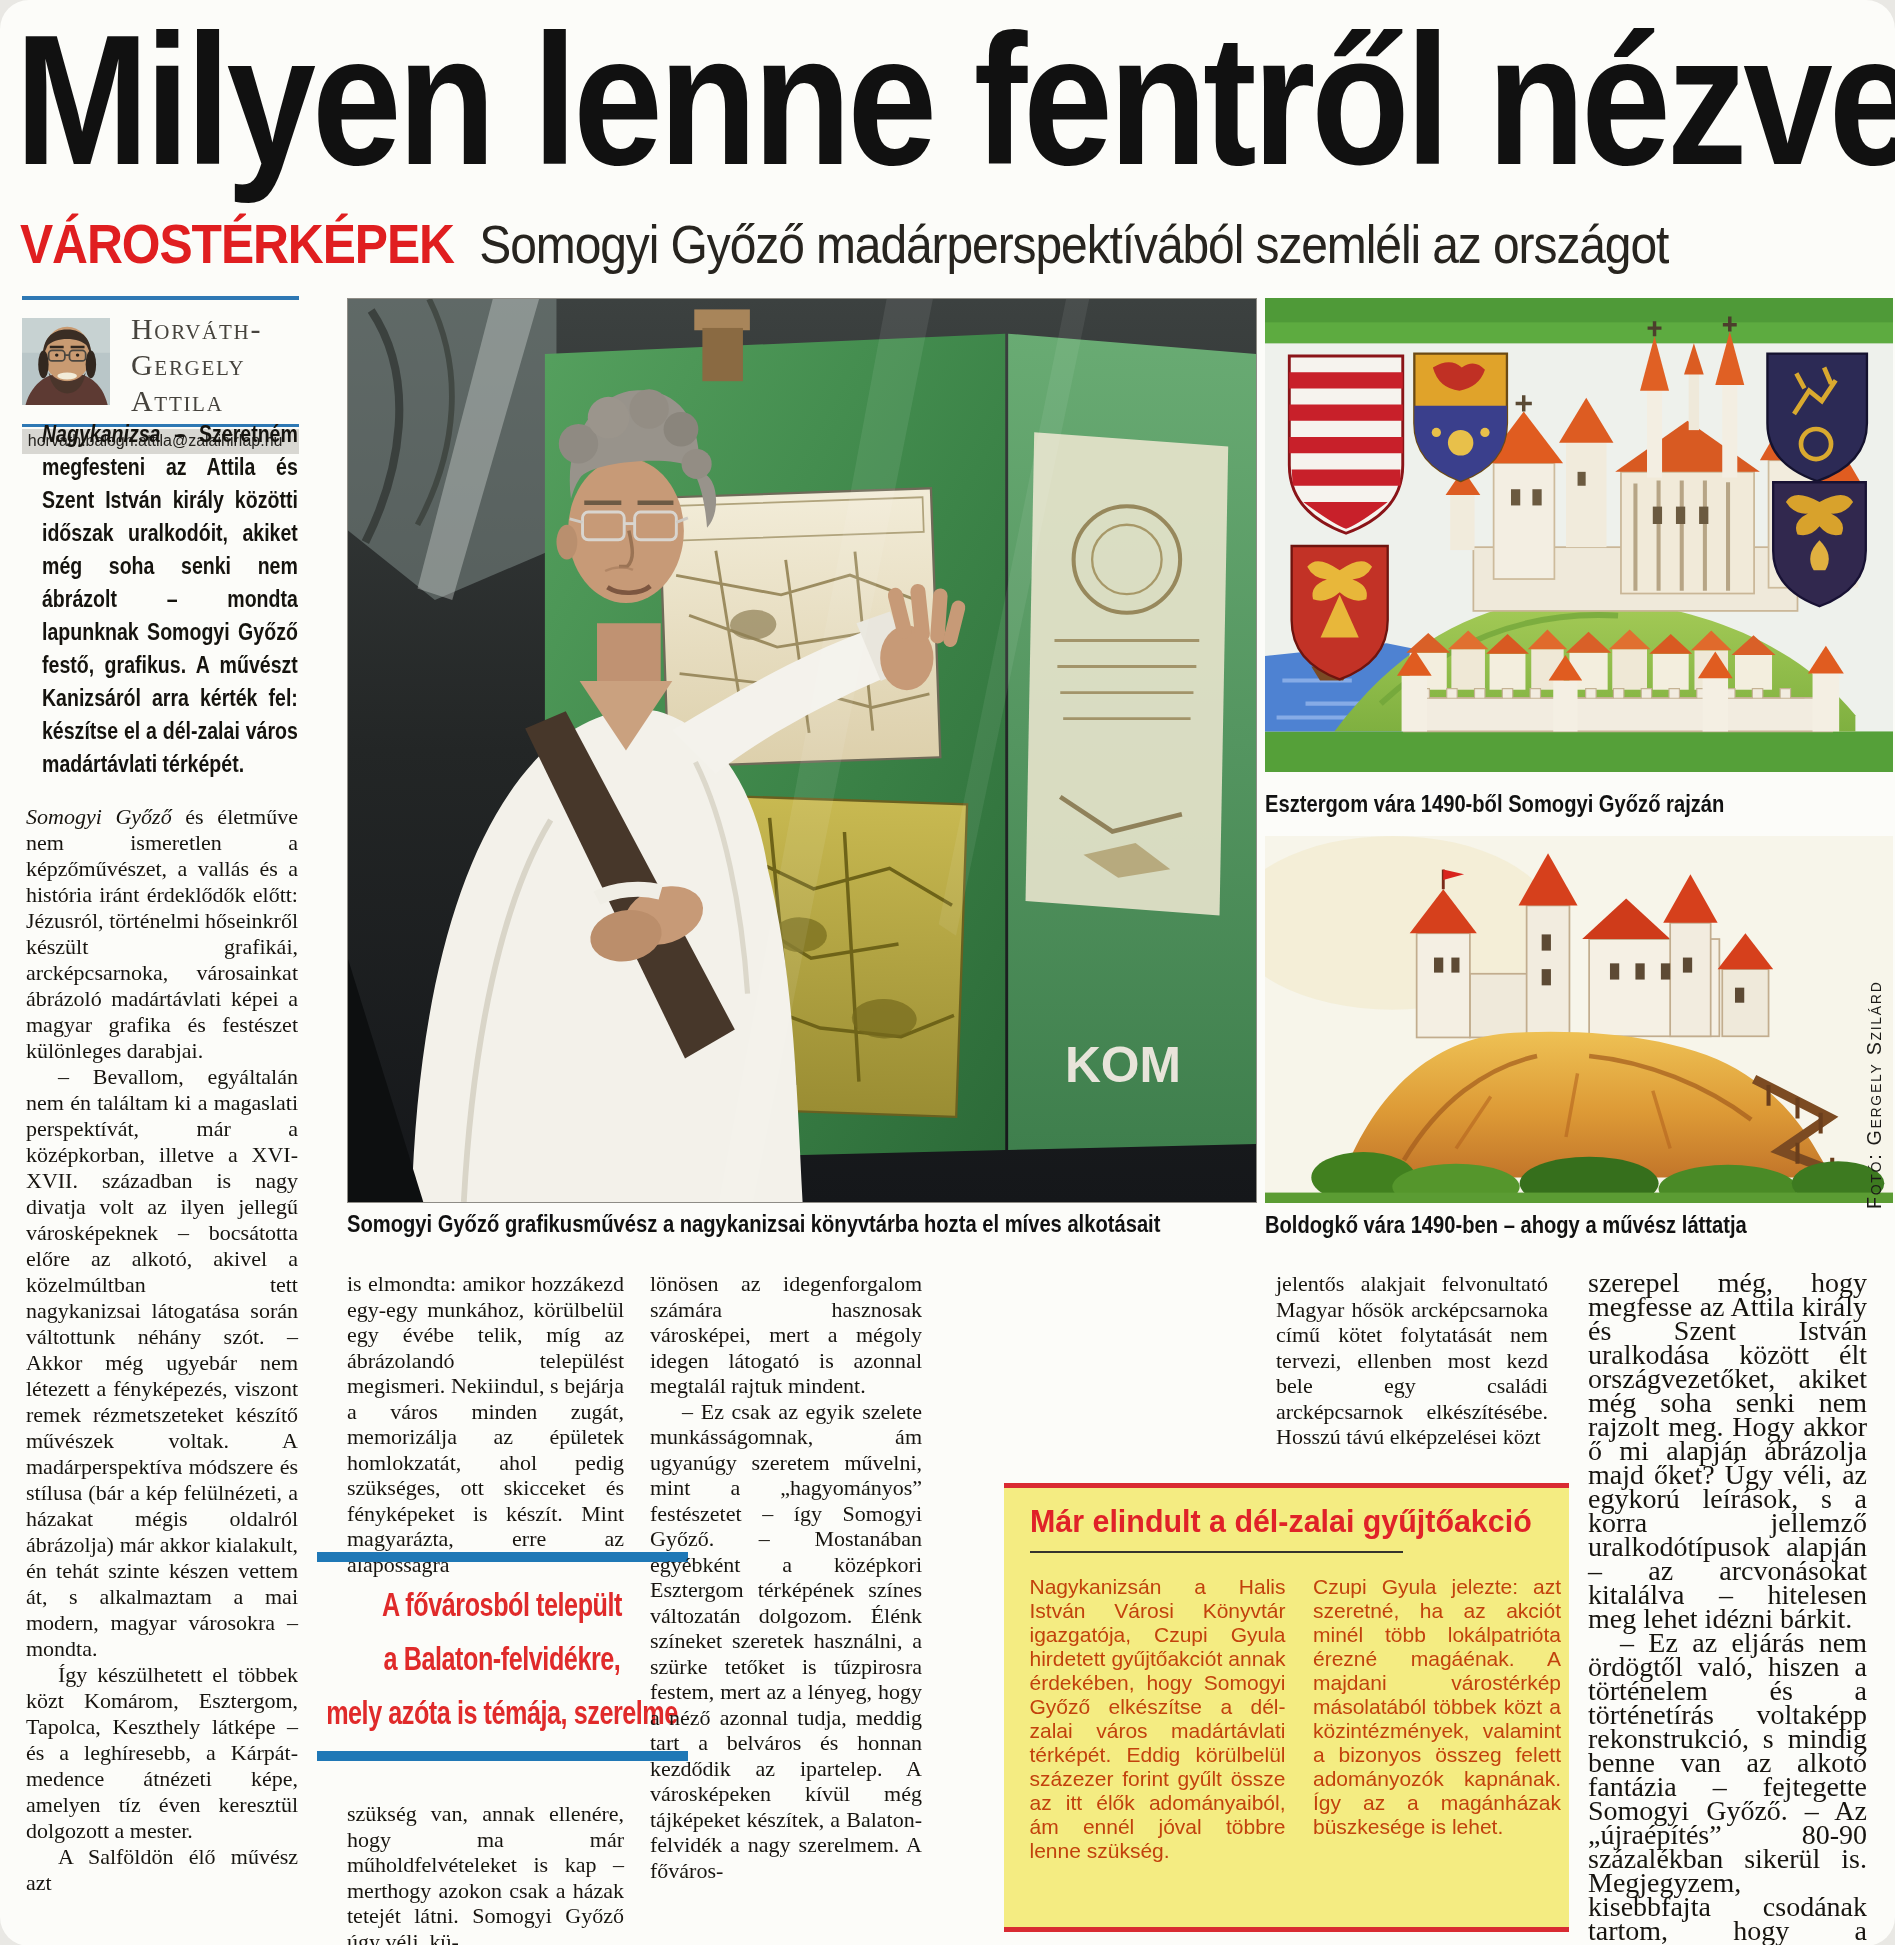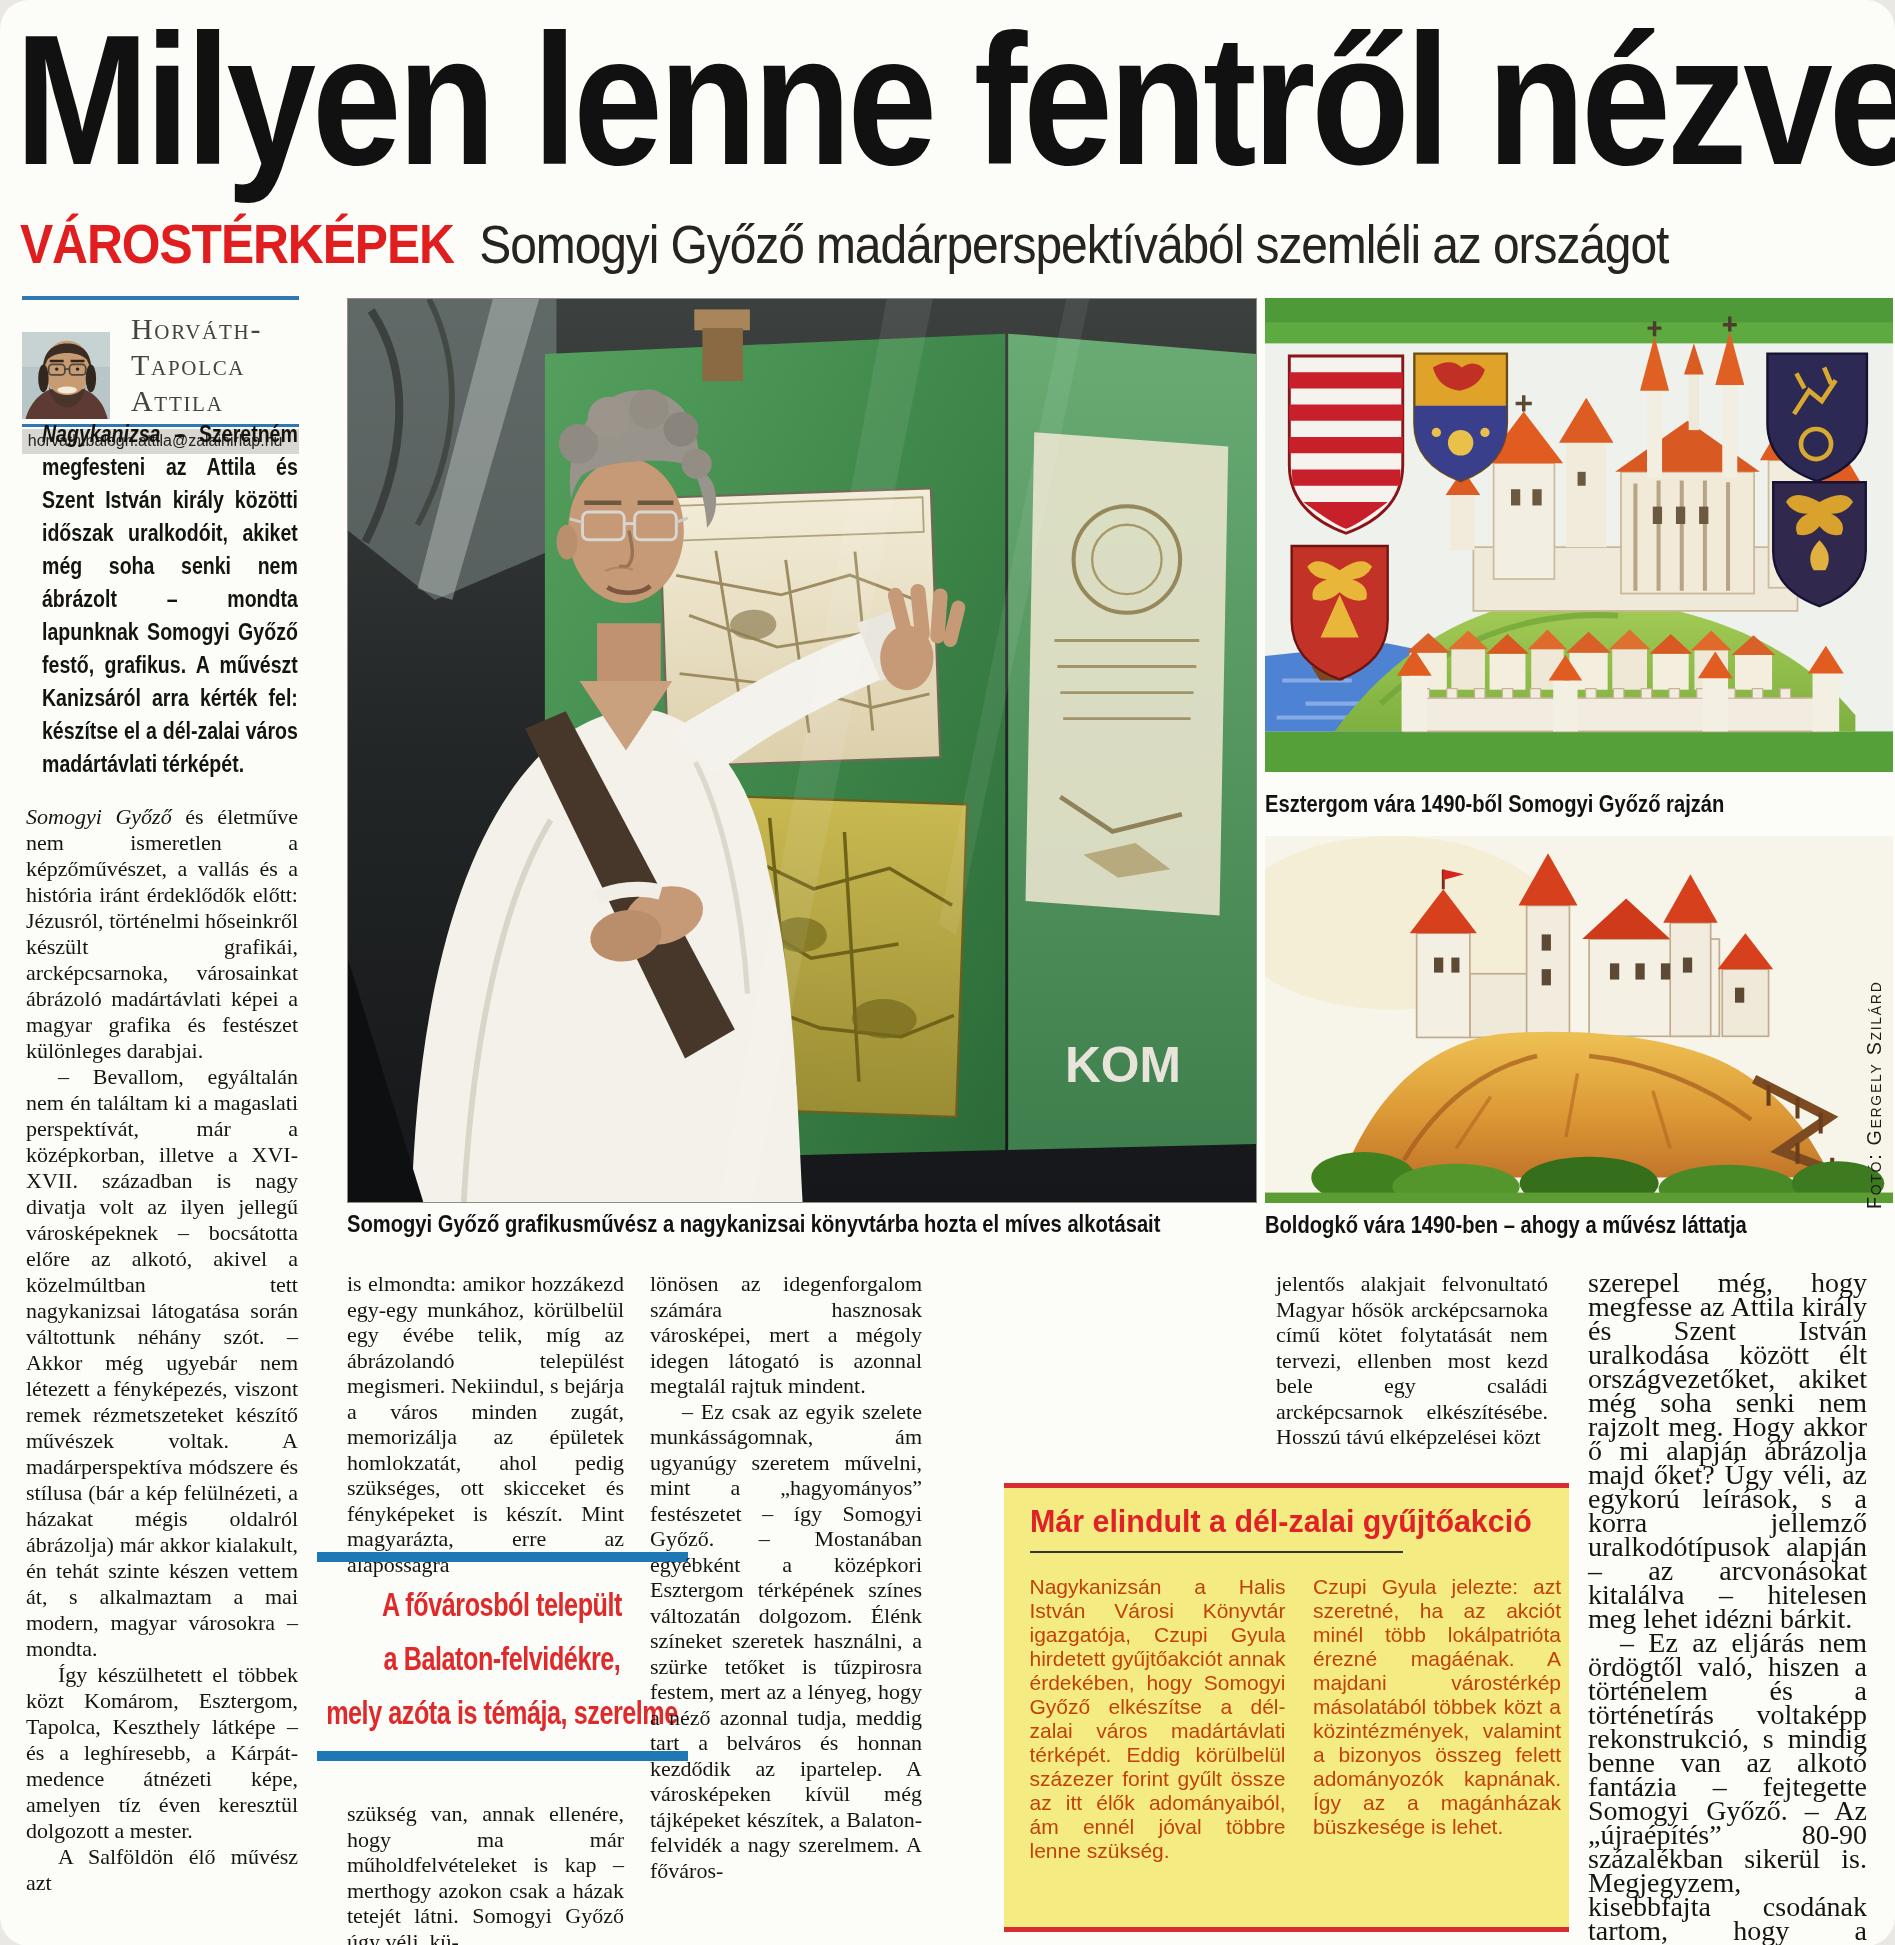--- a/index.html
+++ b/index.html
@@ -17,21 +17,21 @@
   #kicker-row{
     position:absolute;left:19.7px;top:212px;width:2084px;white-space:nowrap;
     transform:scaleX(.905);transform-origin:left top;
     font-family:"Liberation Sans",sans-serif;
   }
   #kicker{font-size:55px;font-weight:bold;color:#e01e20;letter-spacing:-1.2px;}
   #subhead{font-size:53px;font-weight:500;color:#27241f;letter-spacing:-1.2px;margin-left:28px;}
   
   #author-box{position:absolute;left:22px;top:296px;width:277px;}
   .blue-rule{height:3.5px;background:#2e78b4;}
-  #author-row{display:flex;align-items:flex-end;padding:3.5px 0 4.6px 0;}
+  #author-row{display:flex;align-items:center;padding:3.5px 0 4.6px 0;}
   #author-photo{width:88px;height:87px;flex:0 0 auto;}
   #author-name{
     padding:8px 0 0 21px;font-family:"Liberation Serif",serif;
     font-variant:small-caps;font-size:30px;line-height:36px;color:#46433d;
     letter-spacing:1.7px;
   }
   #author-email-bar{
     margin-top:2.3px;background:#d8d7d2;padding:2.9px 4.6px 4px 5.8px;
     font-family:"Liberation Sans",sans-serif;font-size:16px;color:#24221e;
   }
@@ -133,21 +133,21 @@
         <ellipse cx="78" cy="100" rx="17" ry="6" fill="#f2ecd9"></ellipse>
         <rect x="46" y="56" width="28" height="18" rx="6" fill="none" stroke="#4a463f" stroke-width="3"></rect>
         <rect x="82" y="56" width="28" height="18" rx="6" fill="none" stroke="#4a463f" stroke-width="3"></rect>
         <path d="M74,64 h8" stroke="#4a463f" stroke-width="3"></path>
         <circle cx="60" cy="64" r="3" fill="#27201a"></circle>
         <circle cx="96" cy="64" r="3" fill="#27201a"></circle>
         <path d="M48,50 h24 M84,50 h24" stroke="#30261e" stroke-width="4"></path>
       </svg>
       <div id="author-name">
         <div>Horváth-</div>
-        <div>Tapolca</div>
+        <div>Gergely</div>
         <div>Attila</div>
       </div>
     </div>
     <div class="blue-rule"></div>
     <div id="author-email-bar">horvath.balogh.attila@zalaihirlap.hu</div>
   </div>
 
   <div id="lead">
     <span class="loc">Nagykanizsa</span><span> – Szeretném megfesteni az Attila és Szent István király közötti időszak uralkodóit, akiket még soha senki nem ábrázolt – mondta lapunknak Somogyi Győző festő, grafikus. A művészt Kanizsáról arra kérték fel: készítse el a dél-zalai város madártávlati térképét.</span>
   </div>

